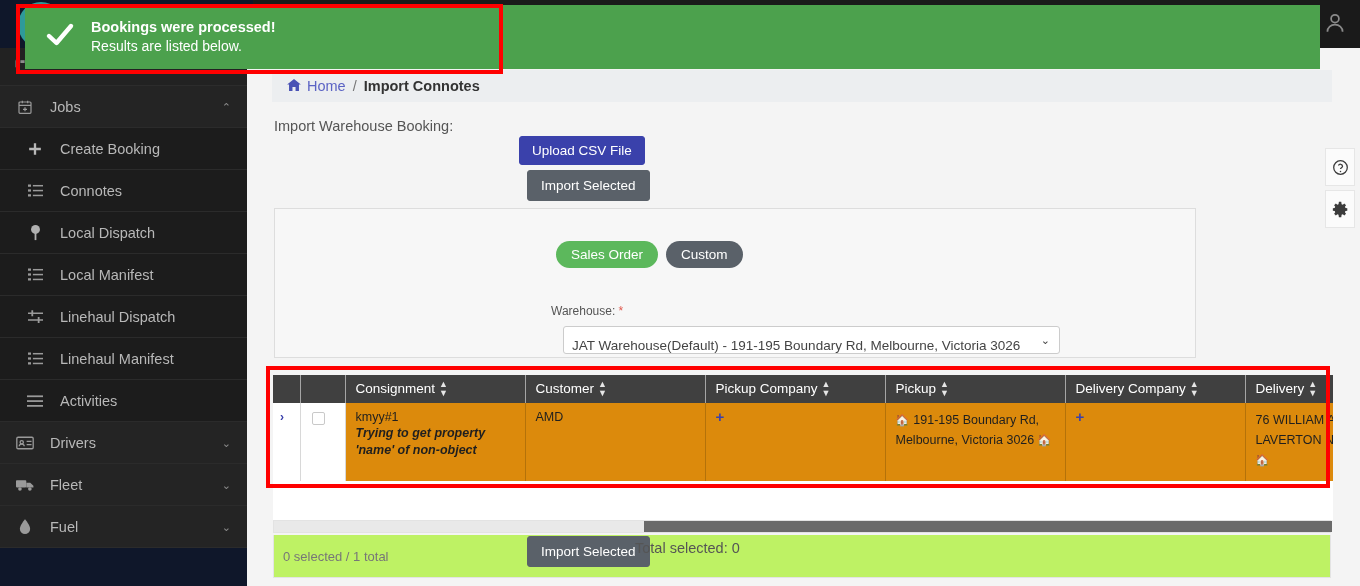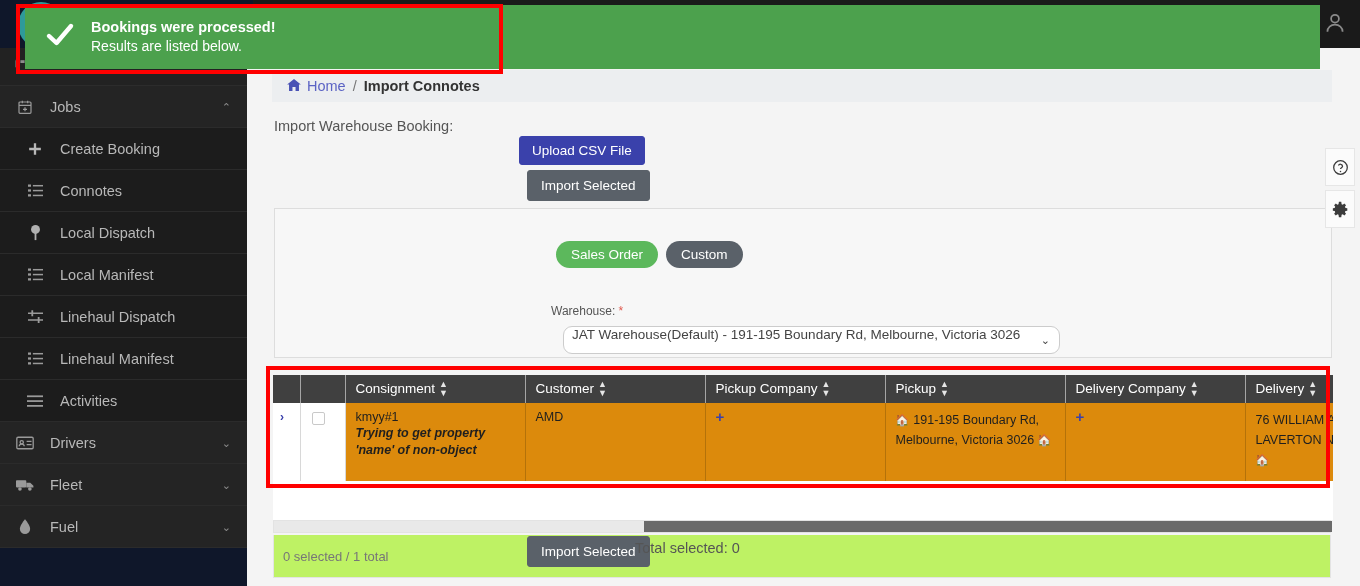--- a/index.html
+++ b/index.html
@@ -87,40 +87,40 @@
     background: #3a41ab; border-color: #3a41ab;
     padding: 6px 12px;
   }
   .btn-import-top {
     position: absolute; left: 280px; top: 122px;
     background: #5a6169; border-color: #5a6169;
     padding: 7px 13px;
   }
 
   .panel {
-    position: absolute; left: 27px; top: 160px; width: 1058px; height: 150px;
+    position: absolute; left: 27px; top: 160px; width: 922px; height: 150px;
     background: #f7f7f7; border: 1px solid #dddddd;
   }
   .pill-row { position: absolute; left: 281px; top: 32px; display: flex; gap: 8px; }
   .pill {
     border-radius: 14px; padding: 6px 15px; font-size: 13.5px; color: #fff;
     cursor: pointer;
   }
   .pill.green { background: #5cb85c; }
   .pill.grey  { background: #5a6169; }
 
   .wh-label {
     position: absolute; left: 276px; top: 95px; font-size: 12px; color: #555;
   }
   .wh-label .req { color: #e05a4f; }
   .wh-select {
     position: absolute; left: 288px; top: 117px; width: 497px; height: 28px;
-    background: #ffffff; border: 1px solid #cccccc; border-radius: 9px;
+    background: #ffffff; border: 1px solid #cccccc; border-radius: 3px;
     font-size: 13.5px; color: #444;
-    display: flex; align-items: flex-start; padding: 0 8px;
+    display: flex; align-items: flex-end; padding: 0 8px;
   }
   .wh-select .caret-d {
     position: absolute; right: 9px; top: 50%; transform: translateY(-50%);
     color: #444; font-size: 11px;
   }
 
   
   .table-wrap {
     position: absolute; left: 26px; top: 327px; width: 1060px; height: 145px;
     background: #ffffff; overflow: hidden;

